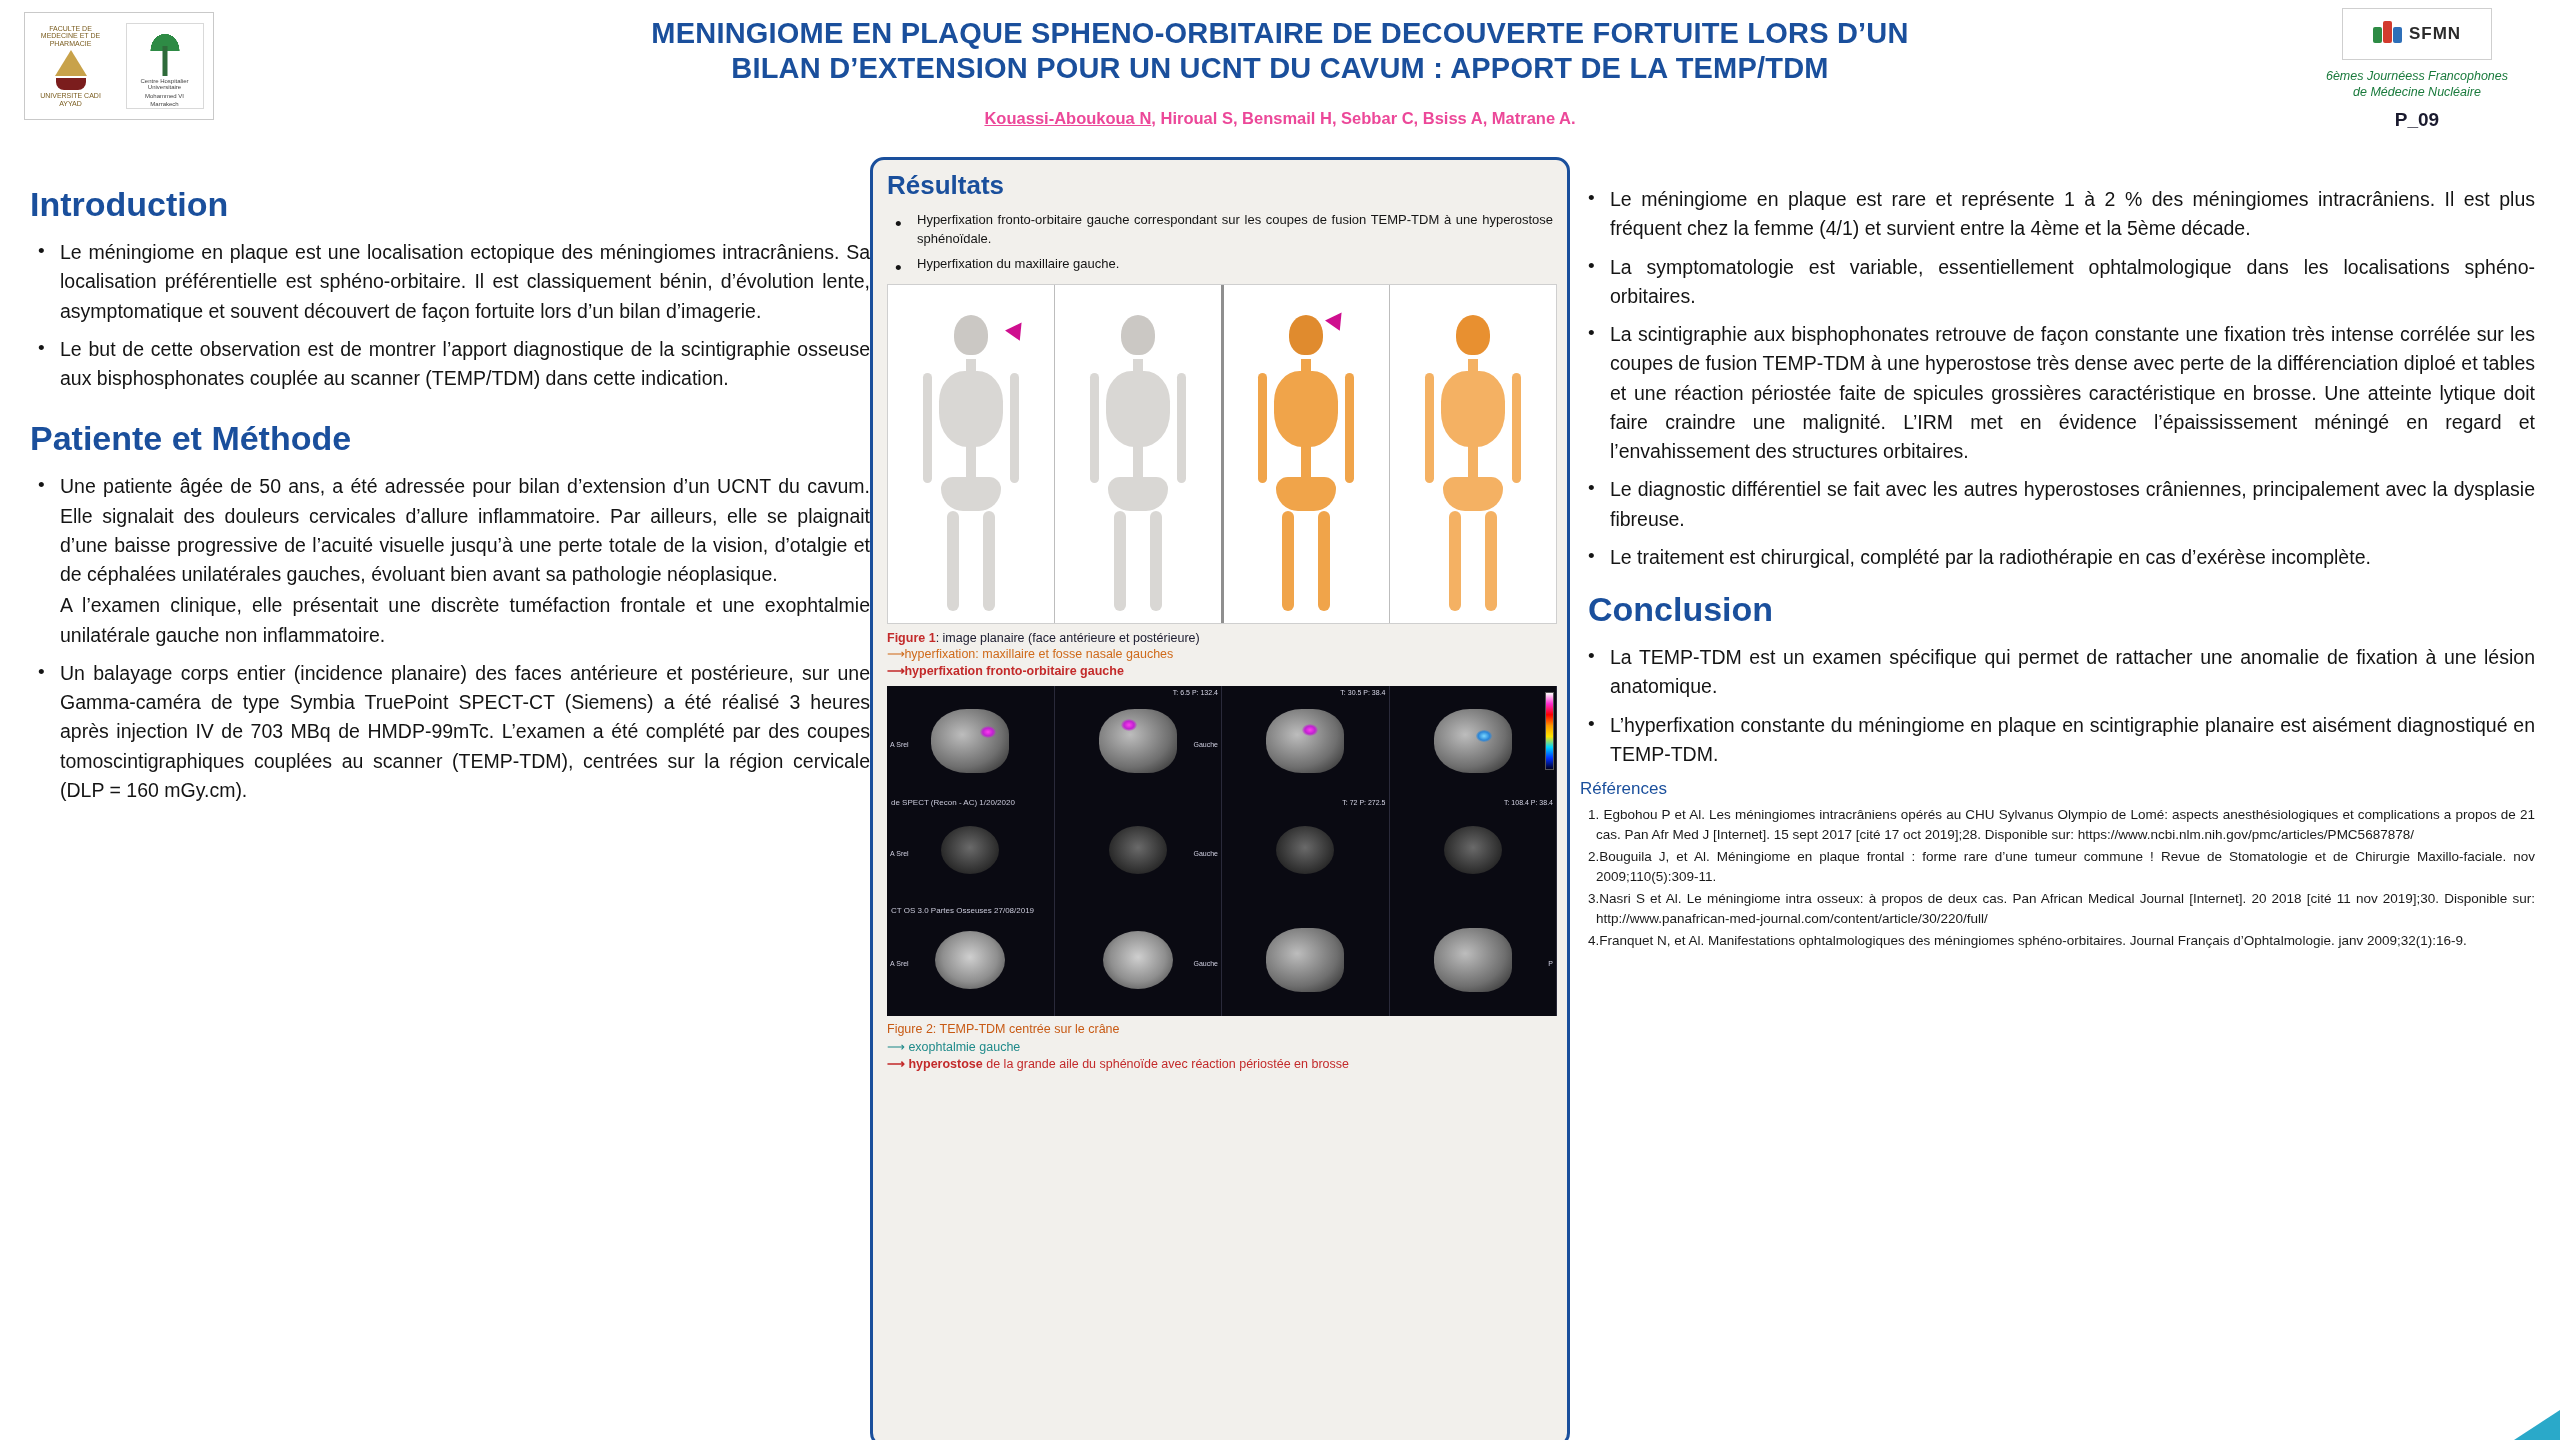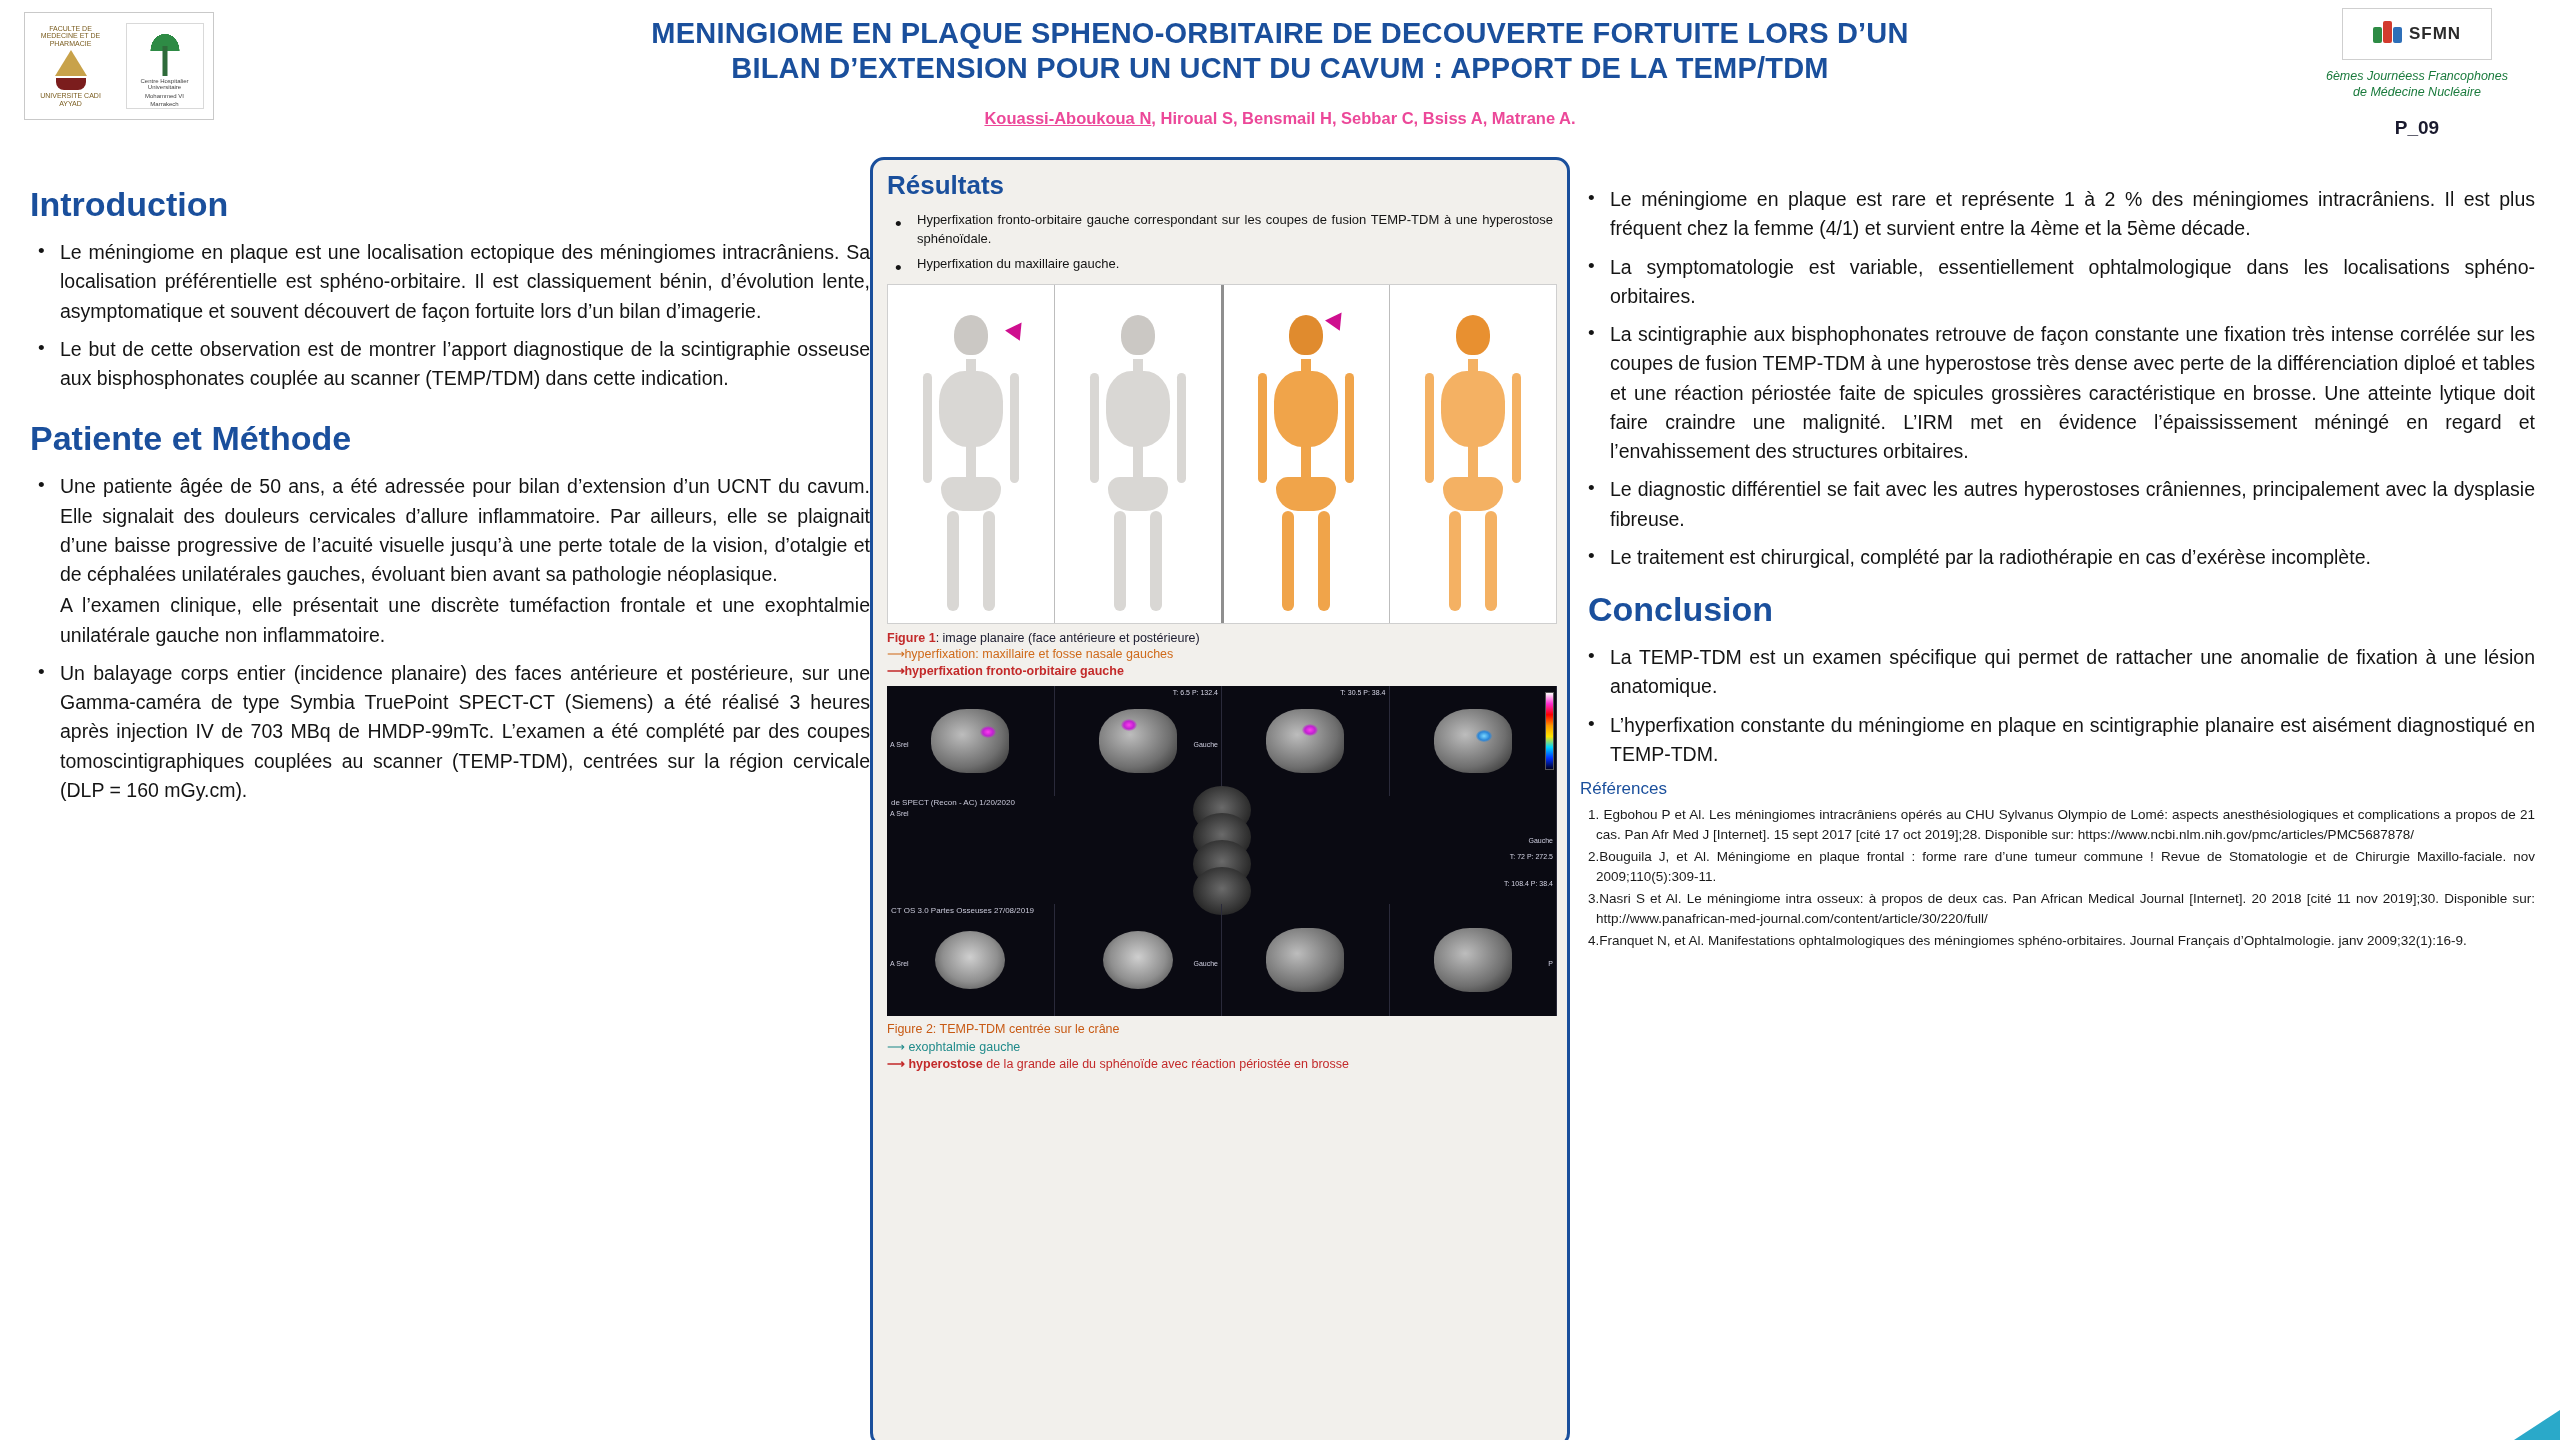--- a/index.html
+++ b/index.html
@@ -47,21 +47,21 @@
   .affil { margin-top:4px; font-size:15px; color:#8b1a63; font-style:italic; font-weight:bold; }
   .logo-right { position:absolute; right:28px; top:8px; width:230px; text-align:center; }
   .sfmn-box { width:150px; margin:0 auto; height:52px; border:1px solid #cfcfcf; background:#fff; display:flex; align-items:center; justify-content:center; gap:6px; }
   .sfmn-mark { width:30px; height:26px; position:relative; }
   .sfmn-mark i { position:absolute; display:block; border-radius:2px; }
   .sfmn-mark i:nth-child(1){ left:0; top:6px; width:9px;height:16px;background:#2e8b45;}
   .sfmn-mark i:nth-child(2){ left:10px; top:0; width:9px;height:22px;background:#d23b2e;}
   .sfmn-mark i:nth-child(3){ left:20px; top:6px; width:9px;height:16px;background:#2e6fb8;}
   .sfmn-text { font-size:17px; font-weight:bold; color:#2b2b2b; letter-spacing:1px;}
   .jfmn { margin-top:8px; font-size:12.5px; font-weight:normal; color:#1a7a3c; font-style:italic; line-height:1.3;}
-  .poster-id { margin-top:16px; font-size:19px; font-weight:bold; color:#1a1a2e; }
+  .poster-id { margin-top:8px; font-size:19px; font-weight:bold; color:#1a1a2e; }
 
   
   .cols { position:absolute; top:185px; left:0; right:0; bottom:0; }
   .col { position:absolute; top:0; bottom:0; }
   .col-left  { left:30px;  width:840px; }
   .col-mid   { left:870px; width:700px; }
   .col-right { left:1580px; width:955px; }
 
   h2.section {
     color:#1a4f9c; font-weight:bold; font-size:34px; margin:0 0 14px 0;
@@ -320,21 +320,21 @@
             <div class="hotspot" style="left:48%; top:34%;"></div>
             <div class="corner">T: 30.5 P: 38.4</div>
           </div>
           <div class="cell">
             <div class="head-prof"></div>
             <div class="hotspot b" style="left:52%; top:40%;"></div>
             <div class="colorbar"></div>
           </div>
         </div>
 
-        <div class="row" style="top:110px; height:108px;flex-direction:column;">
+        <div class="row" style="top:110px; height:108px;">
           <div class="cell">
             <div class="rowlabel">de SPECT (Recon - AC) 1/20/2020</div>
             <div class="brain-dark"></div>
             <div class="lbl-l">A Srel</div>
           </div>
           <div class="cell">
             <div class="brain-dark"></div>
             <div class="lbl-r">Gauche</div>
           </div>
           <div class="cell">

